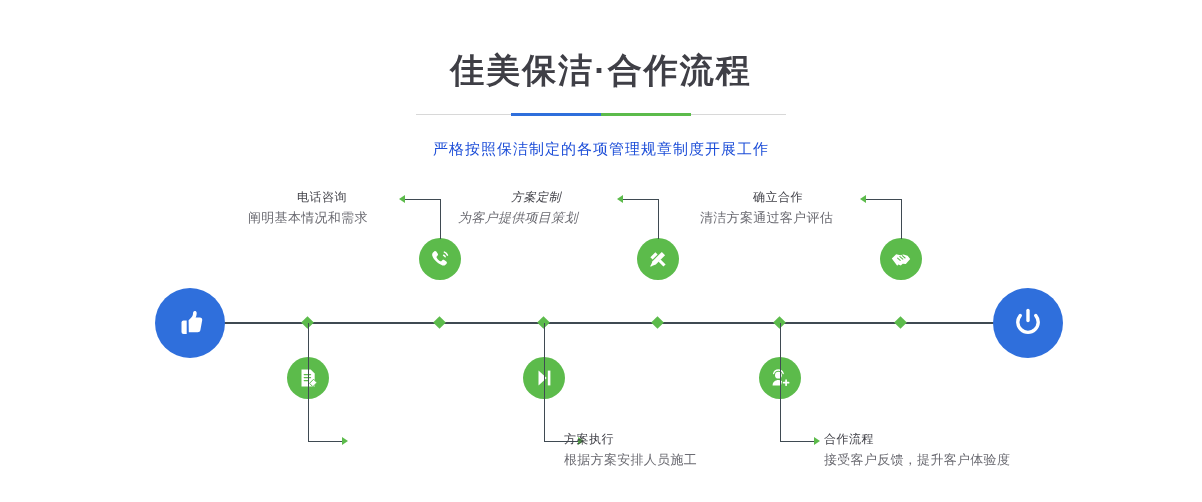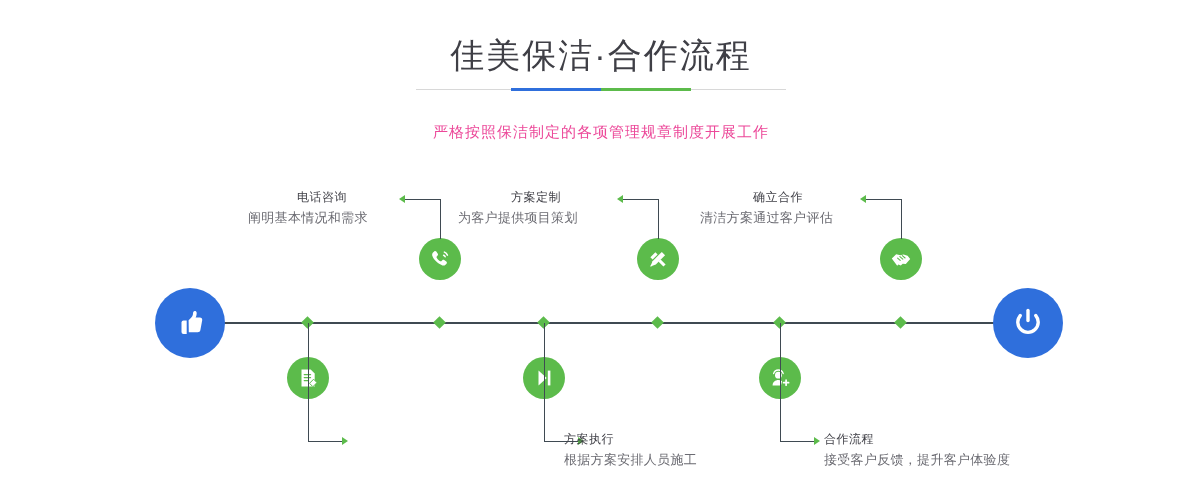--- a/index.html
+++ b/index.html
@@ -25,22 +25,22 @@
     left: 0;
     top: 30px;
     width: 1202px;
     text-align: center;
   }
   .title {
     font-size: 34px;
     color: #3f3f46;
     letter-spacing: 2px;
     line-height: 48px;
-    font-weight: normal;
-    margin: 1px;
+    font-weight: bold;
+    margin: 16px;
   }
   .rule-wrap {
     position: relative;
     width: 370px;
     height: 10px;
     margin: 6px auto 0 auto;
   }
   .rule-base {
     position: absolute;
     left: 0;
@@ -60,22 +60,22 @@
   .rule-green {
     position: absolute;
     left: 185px;
     top: 3px;
     width: 90px;
     height: 3px;
     background: #5cbb4b;
   }
   .subtitle {
     font-size: 15px;
-    color: #ec4899;
-    margin-top: 28px;
+    color: #1d4ed8;
+    margin-top: 20px;
     letter-spacing: 1px;
   }
 
   
   .axis {
     position: absolute;
     left: 160px;
     top: 322px;
     width: 882px;
     height: 2px;
@@ -242,21 +242,21 @@
         <path d="M14.6 12.4l5 5-2.2 2.2-5-5z" fill="#ffffff"></path>
         <path d="M4.4 19.6l2.1-.7-1.4-1.4z" fill="#ffffff"></path>
         <path d="M9.4 5.2l-5 5 2.2 2.2 5-5z" fill="#ffffff"></path>
       </svg>
     </span>
   </div>
   <div class="diamond" style="left:653px; top:318px;"></div>
   <div class="vline" style="left:658px; top:199px; height:40px;"></div>
   <div class="hline" style="left:623px; top:199px; width:36px;"></div>
   <div class="arrow left" style="left:617px; top:195px;"></div>
-  <div class="step-label above" style="left:458px; top:186px; width:156px;">
+  <div class="step-label above" style="left:458px; top:186px; width:156px;font-style:italic;">
     <div class="name">方案定制</div>
     <div class="desc">为客户提供项目策划</div>
   </div>
 
   <div class="step-icon" style="left:523px; top:357px;">
     <span>
       <svg width="24" height="24" viewBox="0 0 24 24" aria-hidden="true">
         <path d="M6.5 4.6l8.2 7.4-8.2 7.4z" fill="#ffffff"></path>
         <rect x="15.8" y="4.6" width="2.6" height="14.8" fill="#ffffff"></rect>
       </svg>

